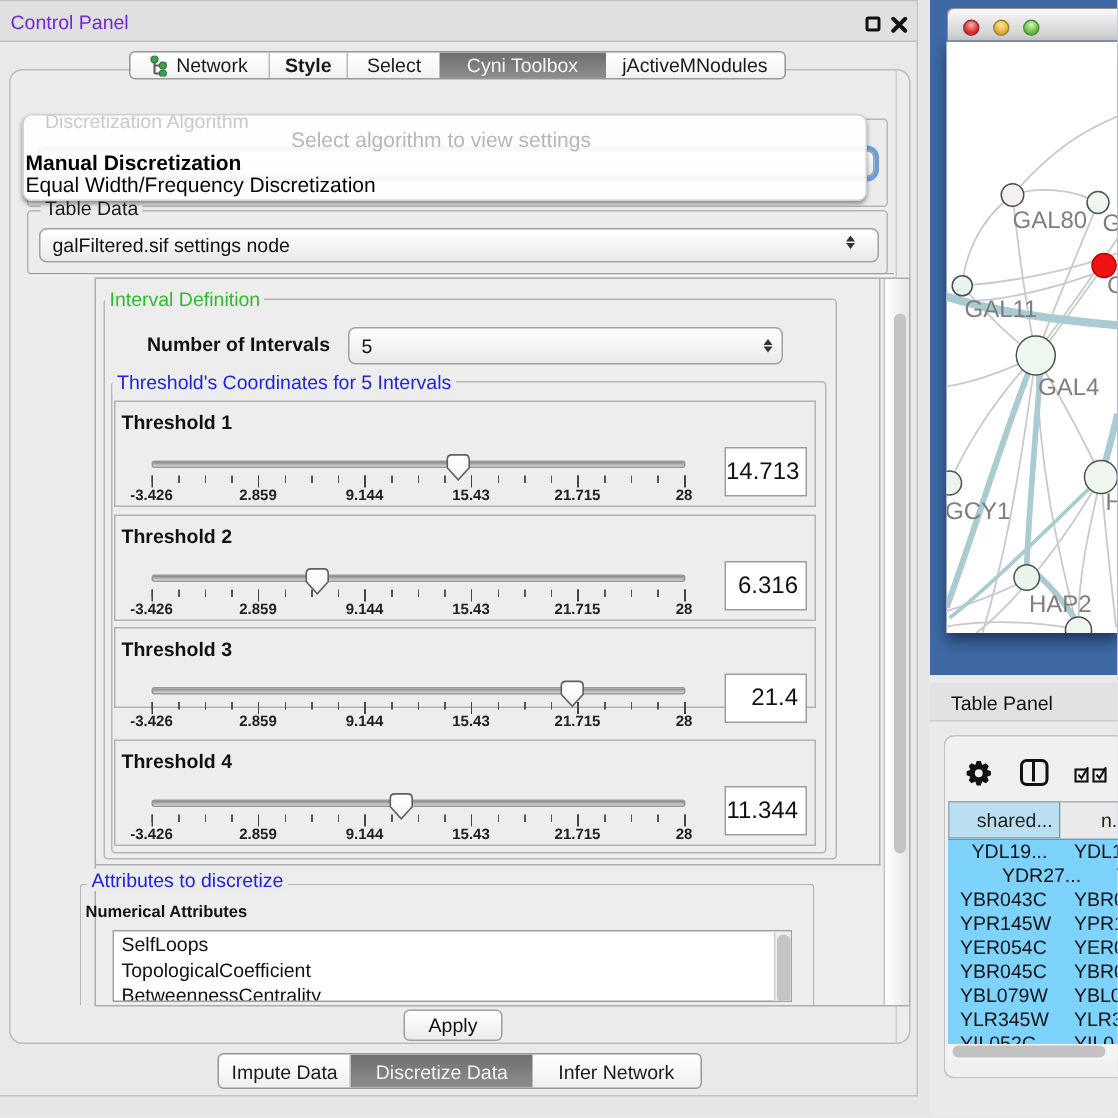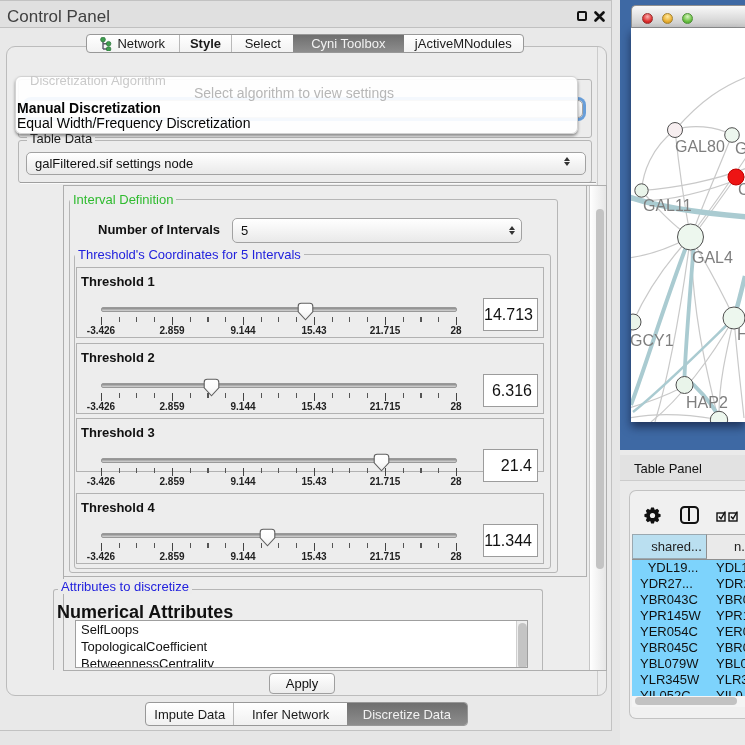--- a/index.html
+++ b/index.html
@@ -17,21 +17,21 @@
   border-right:3.5px solid transparent; margin:1px 0; }
 .up { border-bottom:4.5px solid #333; }
 .dn { border-top:4.5px solid #333; }
 </style>
 </head>
 <body>
 
 <div class="abs" id="leftwin" style="left:0;top:0;width:612px;height:731px;background:#e9e9e9;border:1px solid #c2c2c2;border-left:none;">
 
   <div class="abs" style="left:0;top:0;width:100%;height:27px;background:#e0e0e0;border-bottom:1px solid #c0c0c0;">
-    <div class="abs" style="left:7px;top:6px;font-size:17px;color:#404040;">Control Panel</div>
+    <div class="abs" style="left:7px;top:6px;font-size:13px;color:#6d28d9;">Control Panel</div>
     <div class="abs" style="left:577px;top:10px;width:10px;height:10px;border:2px solid #111;border-radius:2px;"></div>
     <svg class="abs" style="left:594px;top:10px;" width="11" height="11" viewBox="0 0 11 11">
       <path d="M1.5,1.5 L9.5,9.5 M9.5,1.5 L1.5,9.5" stroke="#111" stroke-width="2.6" stroke-linecap="round"></path>
     </svg>
   </div>
 
   <div class="abs" style="left:86px;top:33px;width:438px;height:19px;border:1px solid #989898;border-radius:4px;background:linear-gradient(#ffffff,#f2f2f2);display:flex;overflow:hidden;z-index:5;">
     <div class="seg" style="width:93px;border-right:1px solid #b9b9b9;">
       <svg width="12" height="14" viewBox="0 0 12 14" style="margin-right:5px;">
         <path d="M3,4 V12 M3,6.7 H8 M3,12 H8" stroke="#5a5a6a" stroke-width="1.4" fill="none"></path>
@@ -189,33 +189,33 @@
           </defs>
         <path d="M1.2,4.2 Q1.2,1.2 4.2,1.2 L12.8,1.2 Q15.8,1.2 15.8,4.2 L15.8,9.8 L8.5,17.8 L1.2,9.8 Z" fill="url(#tg307)" stroke="#606060" stroke-width="1.1"></path>
       </svg>
       <div class="abs" style="left:406px;top:30px;width:55px;height:33px;border:1.5px solid #9c9c9c;background:#fff;
         font-size:16px;color:#111;text-align:right;line-height:31px;padding-right:5px;">11.344</div>
     </div>
   </div>
 
   <div class="abs" style="left:53px;top:588px;width:490px;height:81px;border:1px solid #b6b6b6;border-bottom:none;border-radius:3px 3px 0 0;"></div>
   <div class="abs" style="left:58px;top:578px;font-size:13px;color:#2222dd;background:#ececec;padding:0 3px;">Attributes to discretize</div>
-  <div class="abs" style="left:57px;top:601px;font-size:18px;font-weight:bold;color:#111;">Numerical Attributes</div>
+  <div class="abs" style="left:57px;top:601px;font-size:11px;font-weight:bold;color:#111;">Numerical Attributes</div>
   <div class="abs" style="left:75px;top:619px;width:453px;height:48px;border:1px solid #9f9f9f;background:#ffffff;overflow:hidden;">
     <div style="padding:0 0 0 5px;font-size:13px;line-height:17px;color:#111;">SelfLoops<br>TopologicalCoefficient<br>BetweennessCentrality</div>
     <div class="abs" style="left:440px;top:0;width:12px;height:48px;background:#efefef;border-left:1px solid #cfcfcf;"></div>
     <div class="abs" style="left:442px;top:2px;width:9px;height:46px;background:#c4c4c4;border-radius:4.5px;"></div>
   </div>
 
   <div class="abs" style="left:269px;top:672px;width:66px;height:21px;border:1px solid #9f9f9f;border-radius:4px;background:linear-gradient(#ffffff,#ececec);display:flex;align-items:center;justify-content:center;font-size:13px;color:#111;">Apply</div>
 
   <div class="abs" style="left:145px;top:701px;width:323px;height:24px;border:1px solid #989898;border-radius:4px;background:linear-gradient(#ffffff,#f0f0f0);display:flex;overflow:hidden;">
     <div class="seg" style="width:89px;border-right:1px solid #b9b9b9;">Impute Data</div>
+    <div class="seg segsel" style="width:121px;">Discretize Data</div>
     <div class="seg" style="width:113px;">Infer Network</div>
-    <div class="seg segsel" style="width:121px;">Discretize Data</div>
   </div>
 </div>
 
 <div class="abs" style="left:15px;top:76px;width:563px;height:58px;background:rgba(255,255,255,0.93);border:1px solid #d2d2d2;border-radius:6px;box-shadow:0 2px 3px rgba(60,60,60,0.55);z-index:50;">
   <div class="abs" style="left:178px;top:8px;font-size:14px;color:#b7b7b7;">Select algorithm to view settings</div>
   <div class="abs" style="left:1px;top:23px;font-size:14px;font-weight:bold;color:#050505;">Manual Discretization</div>
   <div class="abs" style="left:1px;top:38px;font-size:14px;color:#050505;">Equal Width/Frequency Discretization</div>
 </div>
 
 <div class="abs" style="left:620px;top:0;width:125px;height:450px;background:#3e69a4;"></div>
@@ -304,21 +304,21 @@
     </g>
   </svg>
   <div class="abs" style="left:2px;top:43px;width:114px;height:162px;overflow:hidden;background:#7dd3fc;">
     <div style="height:26px;display:flex;border-bottom:1px solid #8f8f8f;">
       <div style="flex:0 0 75px;background:#badff0;border:1px solid #9aa8b0;border-right:1px solid #8f8f8f;
         font-size:13px;color:#222;text-align:center;line-height:24px;text-indent:14px;">shared...</div>
       <div style="flex:1 1 0;min-width:0;overflow:hidden;background:#eaeaea;border-top:1px solid #adadad;font-size:13px;color:#222;
         padding-left:27px;line-height:24px;">n...</div>
     </div>
     <div style="height:16px;line-height:16px;font-size:13px;color:#111;white-space:nowrap;"><span style="display:inline-block;width:74px;padding-left:8px;text-align:center;">YDL19...</span><span style="padding-left:10px;">YDL1</span></div>
-      <div style="height:16px;line-height:16px;font-size:13px;color:#111;white-space:nowrap;"><span style="display:inline-block;width:74px;padding-left:8px;">YDR27...</span><span style="padding-left:10px;">YDR2</span></div>
+      <div style="height:16px;line-height:16px;font-size:13px;color:#111;white-space:nowrap;"><span style="display:inline-block;width:74px;padding-left:8px;margin-left:28px;">YDR27...</span><span style="padding-left:10px;">YDR2</span></div>
       <div style="height:16px;line-height:16px;font-size:13px;color:#111;white-space:nowrap;"><span style="display:inline-block;width:74px;padding-left:8px;">YBR043C</span><span style="padding-left:10px;">YBR0</span></div>
       <div style="height:16px;line-height:16px;font-size:13px;color:#111;white-space:nowrap;"><span style="display:inline-block;width:74px;padding-left:8px;">YPR145W</span><span style="padding-left:10px;">YPR1</span></div>
       <div style="height:16px;line-height:16px;font-size:13px;color:#111;white-space:nowrap;"><span style="display:inline-block;width:74px;padding-left:8px;">YER054C</span><span style="padding-left:10px;">YER0</span></div>
       <div style="height:16px;line-height:16px;font-size:13px;color:#111;white-space:nowrap;"><span style="display:inline-block;width:74px;padding-left:8px;">YBR045C</span><span style="padding-left:10px;">YBR0</span></div>
       <div style="height:16px;line-height:16px;font-size:13px;color:#111;white-space:nowrap;"><span style="display:inline-block;width:74px;padding-left:8px;">YBL079W</span><span style="padding-left:10px;">YBL0</span></div>
       <div style="height:16px;line-height:16px;font-size:13px;color:#111;white-space:nowrap;"><span style="display:inline-block;width:74px;padding-left:8px;">YLR345W</span><span style="padding-left:10px;">YLR3</span></div>
       <div style="height:16px;line-height:16px;font-size:13px;color:#111;white-space:nowrap;"><span style="display:inline-block;width:74px;padding-left:8px;">YIL052C</span><span style="padding-left:10px;">YIL0</span></div>
   </div>
   <div class="abs" style="left:2px;top:205px;width:114px;height:11px;background:#f4f4f4;">
     <div class="abs" style="left:3px;top:1px;width:102px;height:8px;background:#c2c2c2;border-radius:4px;"></div>

